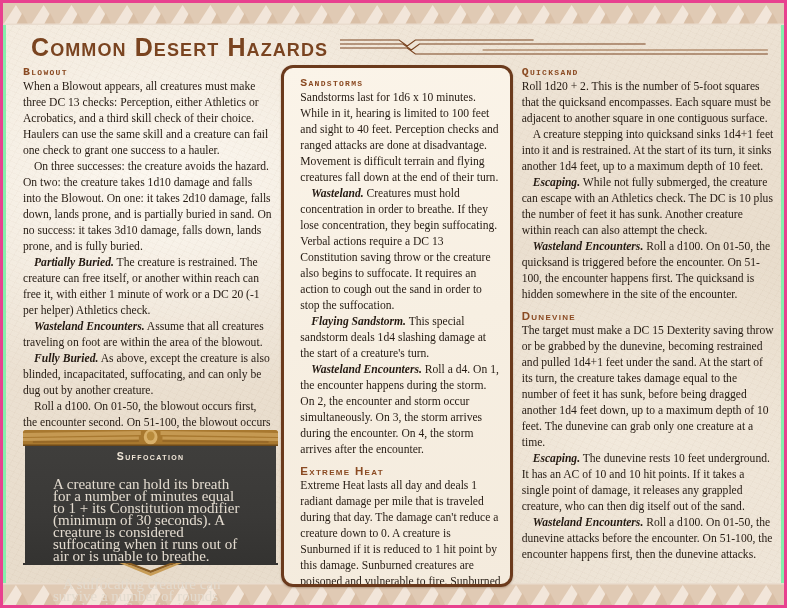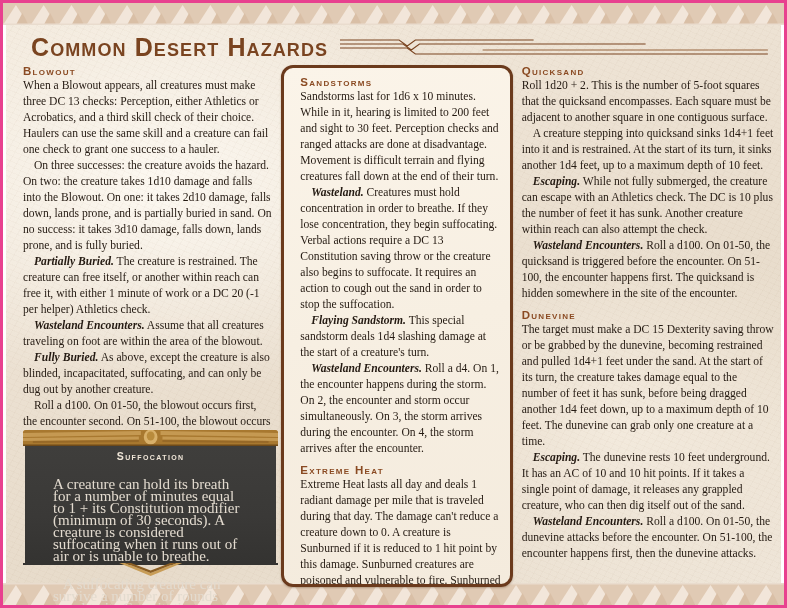--- a/index.html
+++ b/index.html
@@ -10,21 +10,21 @@
     overflow: hidden;
     font-family: "Liberation Serif", serif;
     background: #e8ddd0;
   }
 
   
   .page {
     position: relative;
     width: 787px;
     height: 608px;
-    background: #ffffff;
+    background: #86efac;
     border: 3px solid #e8418f;
     overflow: hidden;
   }
 
   
   .parchment {
     position: absolute;
     left: 3px; top: 0; right: 3px; bottom: 0;
     background:
       radial-gradient(ellipse 60% 50% at 20% 30%, rgba(255,252,246,.85), rgba(255,252,246,0) 70%),
@@ -96,21 +96,21 @@
     font-family: "Liberation Sans", sans-serif;
     font-size: 11.5px;
     font-weight: 700;
     letter-spacing: 1.3px;
     color: #8a4a22;
     font-variant: small-caps;
     text-transform: capitalize;
     margin-bottom: 1px;
     margin-top: 7px;
   }
-  .sec-head:first-child { margin-top: 0; }
+  .sec-head:first-child { margin-top: 0; font-family: Liberation Mono, monospace; }
 
   p.body {
     font-family: "Liberation Serif", serif;
     font-size: 11.6px;
     line-height: 16px;
     color: #241a12;
     text-align: left;
     margin: 0;
   }
   p.body.indent { text-indent: 11px; }
@@ -385,21 +385,21 @@
             <path d="M98,0 L130,13 L162,0 L156,0 L130,10 L104,0 Z" fill="#c89d57"></path>
             <path d="M104,0 L130,10 L156,0 L150,0 L130,7.5 L110,0 Z" fill="#8a5d22"></path>
           </svg>
         </div>
       </div>
     </div>
 
     <div class="col col-2">
       <div class="box-panel">
         <div class="sec-head">Sandstorms</div>
-        <p class="body">Sandstorms last for 1d6 x 10 minutes. While in it, hearing is limited to 200 feet and sight to 30 feet. Perception checks and ranged attacks are done at disadvantage. Movement is difficult terrain and flying creatures fall down at the end of their turn.</p>
+        <p class="body">Sandstorms last for 1d6 x 10 minutes. While in it, hearing is limited to 100 feet and sight to 40 feet. Perception checks and ranged attacks are done at disadvantage. Movement is difficult terrain and flying creatures fall down at the end of their turn.</p>
 
         <p class="body indent">
           <em>Wasteland.</em><span> Creatures must hold concentration in order to breathe. If they lose concentration, they begin suffocating. Verbal actions require a DC 13 Constitution saving throw or the creature also begins to suffocate. It requires an action to cough out the sand in order to stop the suffocation.</span>
         </p>
         <p class="body indent">
           <em>Flaying Sandstorm.</em><span> This special sandstorm deals 1d4 slashing damage at the start of a creature's turn.</span>
         </p>
         <p class="body indent">
           <em>Wasteland Encounters.</em><span> Roll a d4. On 1, the encounter happens during the storm. On 2, the encounter and storm occur simultaneously. On 3, the storm arrives during the encounter. On 4, the storm arrives after the encounter.</span>
         </p>

